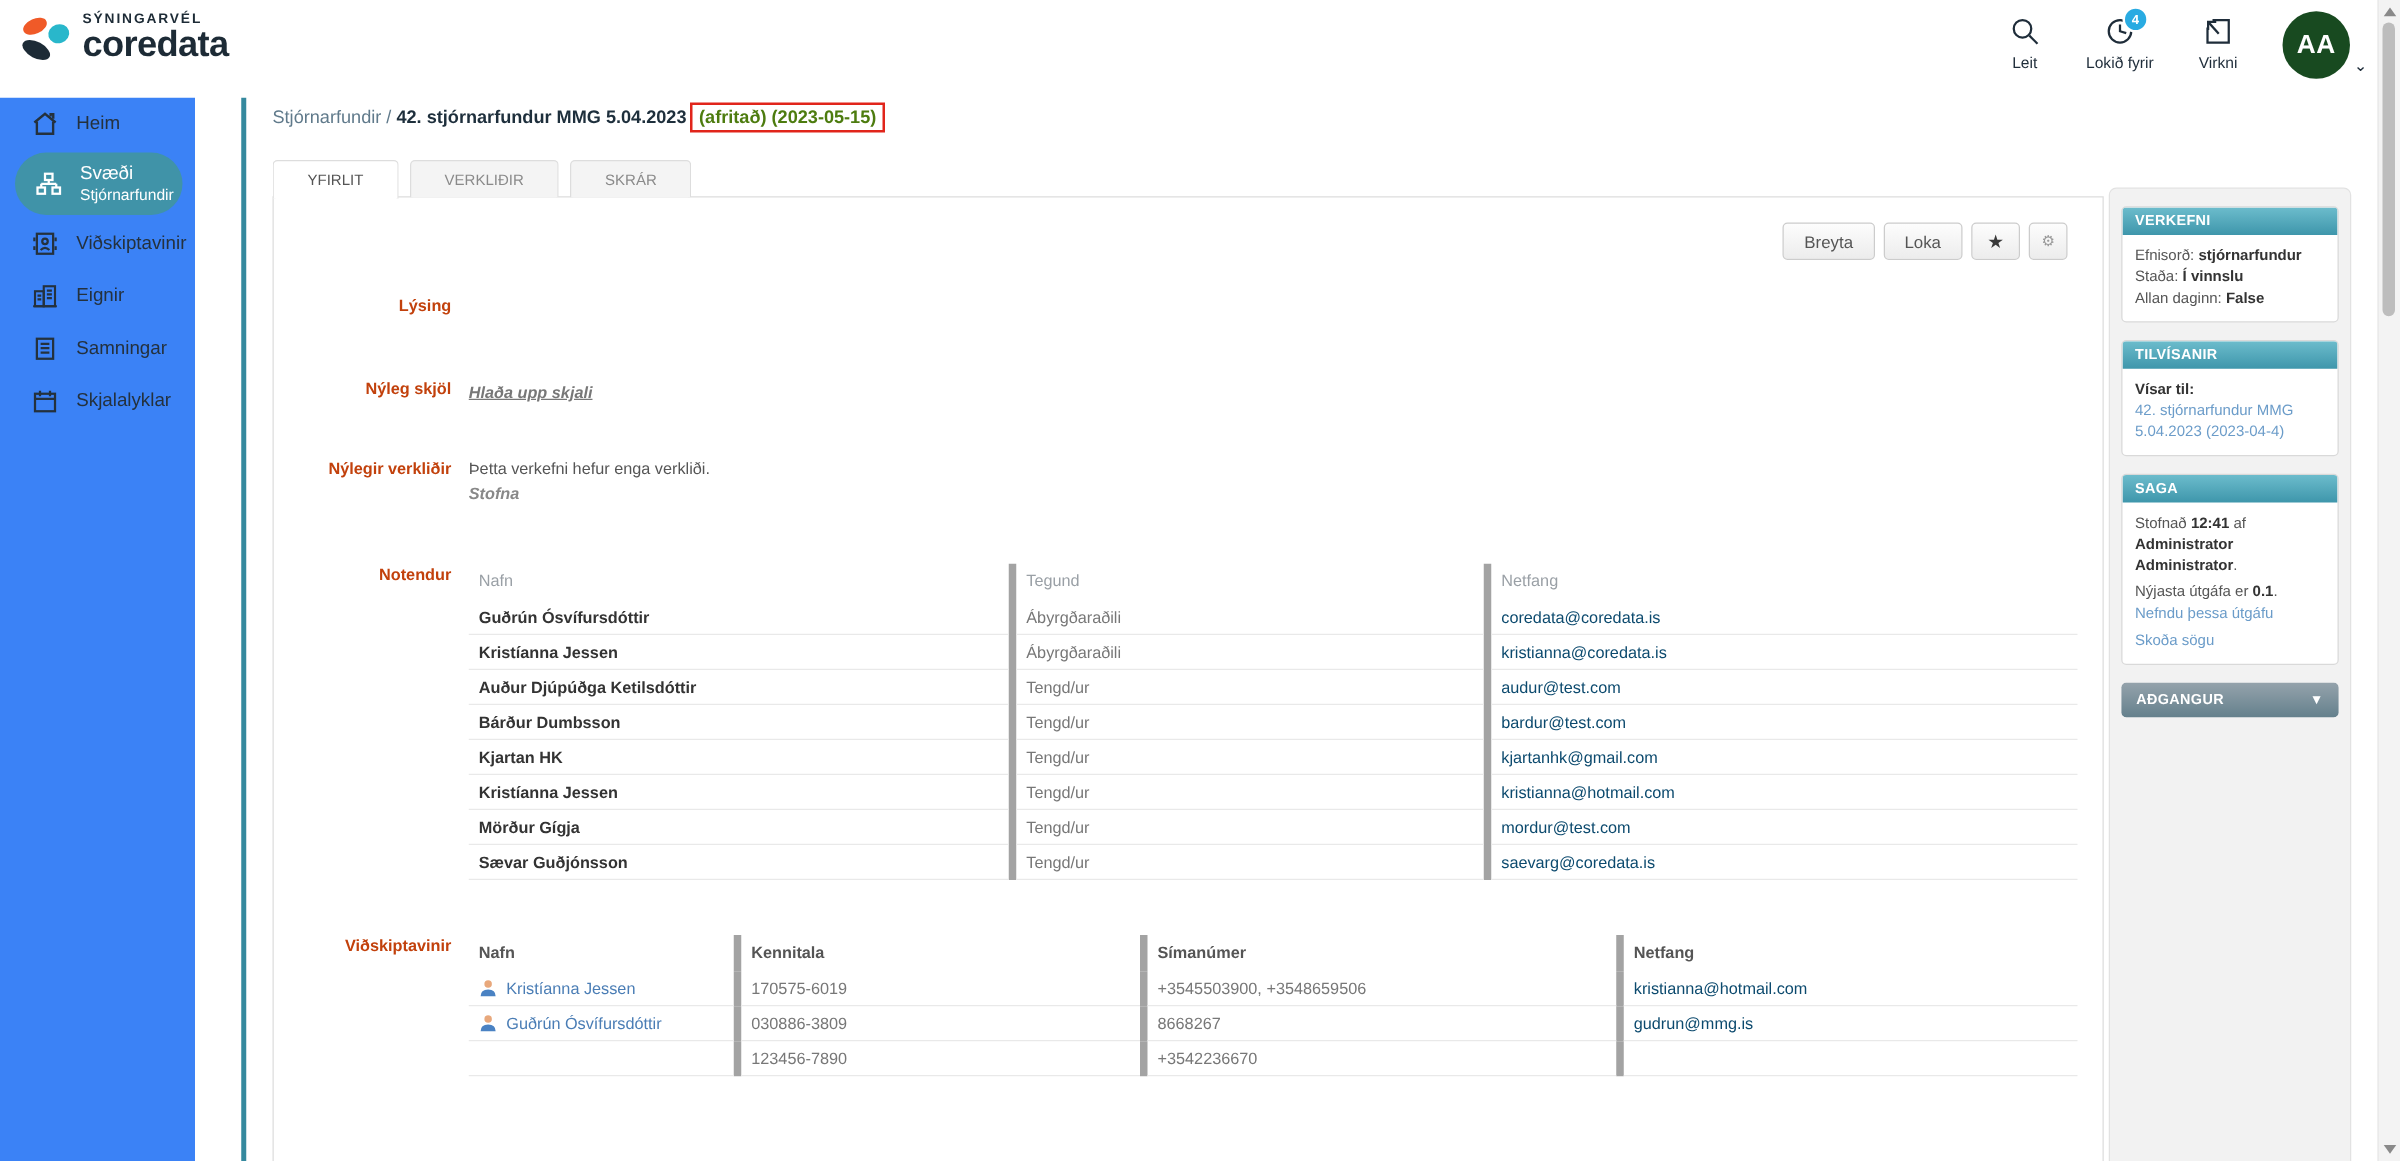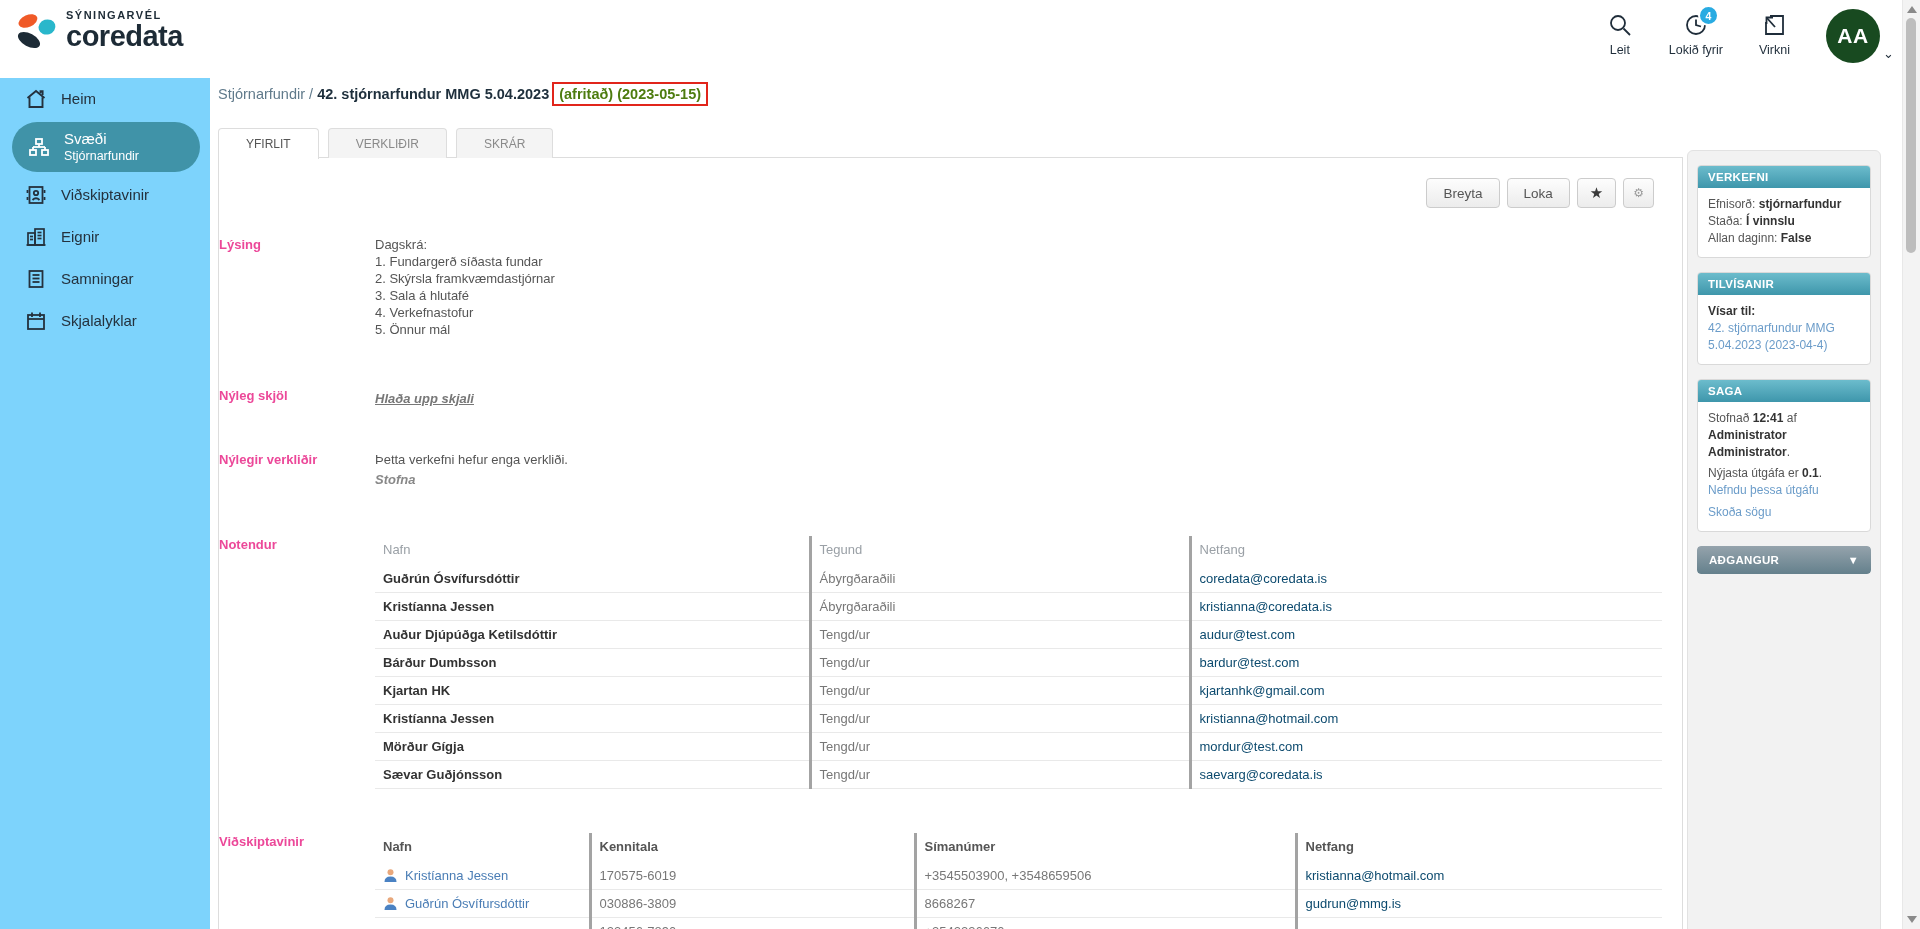--- a/index.html
+++ b/index.html
@@ -21,21 +21,21 @@
   .top-item{display:flex;flex-direction:column;align-items:center;gap:5px;cursor:pointer;position:relative;}
   .top-item .lbl{font-size:12.5px;color:#1F2D3A;white-space:nowrap;}
   .badge{position:absolute;top:-7px;right:-10px;background:#29ABE2;color:#fff;font-size:10.5px;font-weight:bold;
     width:17px;height:17px;border-radius:50%;display:flex;align-items:center;justify-content:center;border:2px solid #fff;}
   .avatar-wrap{position:relative;margin-top:-3px;}
   .avatar{width:54px;height:54px;border-radius:50%;background:#184A20;color:#fff;display:flex;align-items:center;justify-content:center;
     font-size:21px;font-weight:bold;letter-spacing:0.5px;}
   .avatar-caret{position:absolute;right:-14px;bottom:2px;color:#1F2D3A;font-size:13px;}
 
   
-  .sidebar{position:absolute;left:0;top:78px;width:210px;bottom:0;background:#7dd3fc;z-index:4;}
+  .sidebar{position:absolute;left:0;top:78px;width:156px;bottom:0;background:#3b82f6;z-index:4;}
   .side-divider{position:absolute;left:193px;top:78px;width:4px;bottom:0;background:#35899E;}
   .nav-item{display:flex;align-items:center;gap:14px;padding:10px 8px 10px 25px;color:#24313D;font-size:15px;cursor:pointer;}
   .nav-item .nav-ic{width:22px;height:22px;flex:0 0 22px;color:#24313D;}
   .nav-item.active{background:#4093A8;color:#fff;border-radius:28px;margin:2px 10px 2px 12px;padding:8px 8px 8px 16px;}
   .nav-item.active .nav-ic{color:#fff;}
   .nav-texts{display:flex;flex-direction:column;line-height:1.25;}
   .nav-sub{font-size:12.5px;}
 
   
   .breadcrumb{position:absolute;left:218px;top:82px;font-size:14.5px;color:#607A8B;white-space:nowrap;z-index:3;}
@@ -55,34 +55,34 @@
   .actions-row{display:flex;justify-content:flex-end;align-items:center;gap:7px;margin:20px 28px 0 0;}
   .btn{background:linear-gradient(180deg,#fdfdfd,#ececec);border:1px solid #ccc;border-radius:4px;
     height:30px;padding:0 16px;font-size:13.5px;color:#555;display:flex;align-items:center;justify-content:center;cursor:pointer;
     font-family:inherit;}
   .btn.icon-btn{padding:0 12px;}
   .btn .star{font-size:15px;color:#3a3a3a;}
   .btn.gear-btn{padding:0 9px;}
   .btn .gear{font-size:12px;color:#9a9a9a;}
 
   .form-row{display:flex;margin-right:20px;}
-  .form-label{width:142px;flex:0 0 142px;font-weight:bold;color:#ec4899;font-size:13px;line-height:17px;}
+  .form-label{width:142px;flex:0 0 142px;text-align:right;font-weight:bold;color:#c2410c;font-size:13px;line-height:17px;}
   .form-value{margin-left:14px;flex:1;font-size:13px;color:#555;line-height:17px;}
   .mt-desc{margin-top:28px;}
   .mt-docs{margin-top:49px;}
   .mt-tasks{margin-top:44px;}
   .mt-users{margin-top:48px;}
   .mt-clients{margin-top:44px;}
   .empty-link{display:inline-block;margin-top:3px;font-weight:bold;font-style:italic;color:#777;text-decoration:underline;cursor:pointer;}
   .plain-action{display:inline-block;margin-top:3px;font-weight:bold;font-style:italic;color:#888;cursor:pointer;}
 
   
   table.data{border-collapse:collapse;width:100%;font-size:13px;}
   table.data td,table.data th{padding:5px 10px 5px 8px;text-align:left;font-weight:normal;
-    border-bottom:1px solid #e9e9e9;border-right:3px solid #a3a3a3;height:17px;}
+    border-bottom:1px solid #e9e9e9;border-right:6px solid #a3a3a3;height:17px;}
   table.data td:last-child,table.data th:last-child{border-right:none;}
   table.data tr th{border-bottom:none;padding-bottom:7px;}
   table.users th{color:#9aa0a6;}
   table.users td.name{font-weight:bold;color:#333;}
   table.users td.type{color:#777;}
   td.email a{color:#0c4a6e;}
   table.users col.c1{width:435px;} table.users col.c2{width:380px;}
   table.clients col.c1{width:215px;} table.clients col.c2{width:325px;} table.clients col.c3{width:381px;}
   table.clients th{color:#555;font-weight:bold;}
   table.clients td.kt,table.clients td.ph{color:#777;}
@@ -282,29 +282,20 @@
     <button class="btn icon-btn">
         <span class="star">★</span>
       </button>
     <button class="btn gear-btn">
         <span class="gear">⚙</span>
       </button>
   </div>
 
   <div class="form-row mt-desc">
     <div class="form-label">Lýsing</div>
-    <div class="form-value">
-
-    <div>Dagskrá:</div>
-        <div>1. Fundargerð síðasta fundar</div>
-        <div>2. Skýrsla framkvæmdastjórnar</div>
-        <div>3. Sala á hlutafé</div>
-        <div>4. Verkefnastofur</div>
-        <div>5. Önnur  mál</div>
-      </div>
   </div>
 
   <div class="form-row mt-docs">
     <div class="form-label">Nýleg skjöl</div>
     <div class="form-value">
       <span class="empty-link">Hlaða upp skjali</span>
     </div>
   </div>
 
   <div class="form-row mt-tasks">

